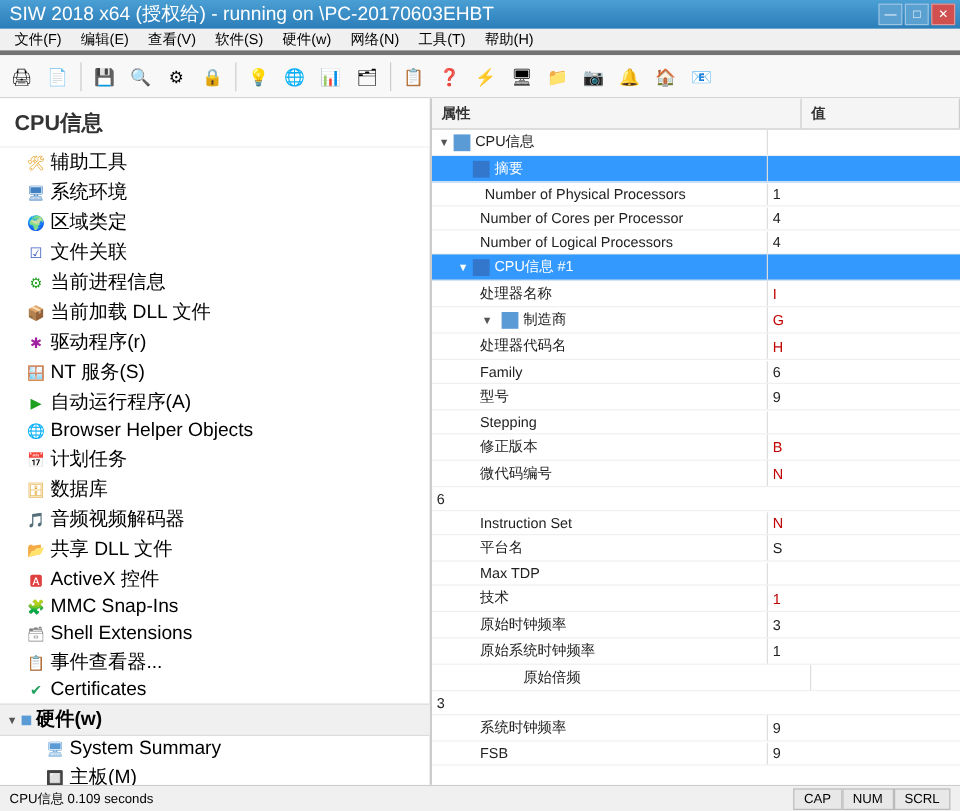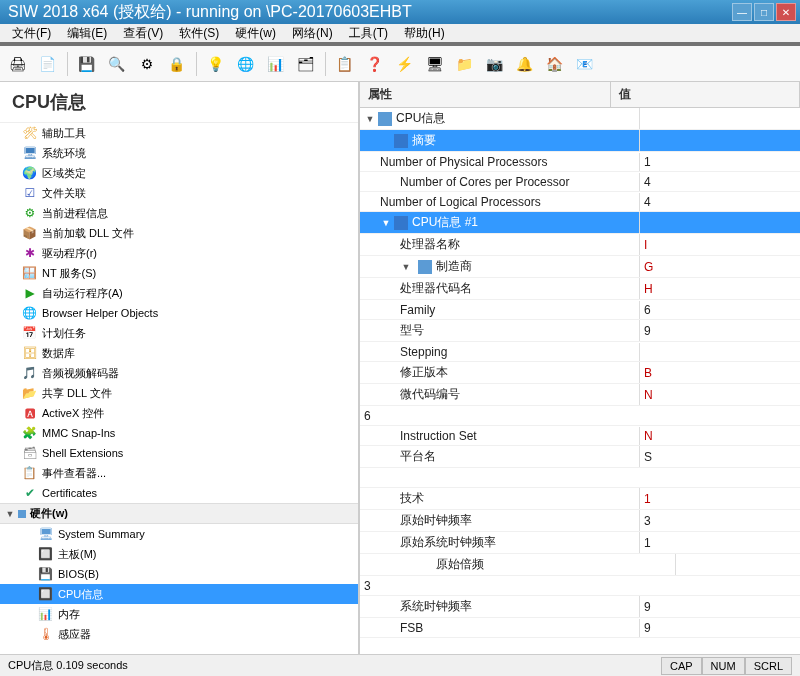--- a/index.html
+++ b/index.html
@@ -133,21 +133,21 @@
 
     .tree-icon {
       width: 16px;
       height: 16px;
       margin-right: 4px;
       display: inline-flex;
       align-items: center;
       justify-content: center;
       flex-shrink: 0;
     }
-    .item-text { font-size: 11px; }
+    .item-text { font-size: 16px; }
 
     .tree-expand {
       width: 12px;
       height: 12px;
       display: inline-flex;
       align-items: center;
       justify-content: center;
       flex-shrink: 0;
       font-size: 9px;
       color: #555;
@@ -171,21 +171,21 @@
       border-bottom: 1px solid #ccc;
       background: #f5f5f5;
     }
     .prop-col-header {
       padding: 4px 8px;
       font-size: 12px;
       font-weight: bold;
       color: #333;
       border-right: 1px solid #ccc;
     }
-    .prop-col-header.attr { width: 251px; }
+    .prop-col-header.attr { width: 308px; }
     .prop-col-header.val { flex: 1; }
 
     #prop-tree {
       flex: 1;
       overflow-y: auto;
     }
 
     .prop-row {
       display: flex;
       align-items: center;
@@ -487,29 +487,29 @@
       <div class="prop-row selected-row">
         <div class="prop-name prop-indent-1" style="padding-left:20px;color:white;">
           <span class="prop-expand" style="color:white;"></span>
           <span style="width:14px;height:14px;background:#3377cc;display:inline-block;margin-right:4px;vertical-align:middle;"></span>
           <span>摘要</span>
         </div>
         <div class="prop-val" style="color:white;"></div>
       </div>
 
       <div class="prop-row">
-        <div class="prop-name" style="padding-left:20px;text-align:right;">Number of Physical Processors</div>
+        <div class="prop-name" style="padding-left:44px;text-align:right;">Number of Physical Processors</div>
         <div class="prop-val">1</div>
       </div>
       <div class="prop-row">
         <div class="prop-name" style="padding-left:40px;">Number of Cores per Processor</div>
         <div class="prop-val">4</div>
       </div>
       <div class="prop-row">
-        <div class="prop-name" style="padding-left:20px;">Number of Logical Processors</div>
+        <div class="prop-name" style="padding-left:40px;">Number of Logical Processors</div>
         <div class="prop-val">4</div>
       </div>
 
       <div class="prop-row selected-row">
         <div class="prop-name prop-indent-1" style="padding-left:20px;color:white;">
           <span class="prop-expand" style="color:white;">▼</span>
           <span style="width:14px;height:14px;background:#3377cc;display:inline-block;margin-right:4px;vertical-align:middle;"></span>
           <span>CPU信息 #1</span>
         </div>
         <div class="prop-val" style="color:white;"></div>
@@ -556,20 +556,21 @@
       </div>
       <div class="prop-row">
         <div class="prop-name" style="padding-left:40px;">Instruction Set</div>
         <div class="prop-val" style="color:#c00000;">N</div>
       </div>
       <div class="prop-row">
         <div class="prop-name" style="padding-left:40px;">平台名</div>
         <div class="prop-val">S</div>
       </div>
       <div class="prop-row">
+        <div class="prop-name" style="padding-left:40px;">Max TDP</div>
         <div class="prop-val"></div>
       </div>
       <div class="prop-row">
         <div class="prop-name" style="padding-left:40px;">技术</div>
         <div class="prop-val" style="color:#c00000;">1</div>
       </div>
       <div class="prop-row">
         <div class="prop-name" style="padding-left:40px;">原始时钟频率</div>
         <div class="prop-val">3</div>
       </div>

